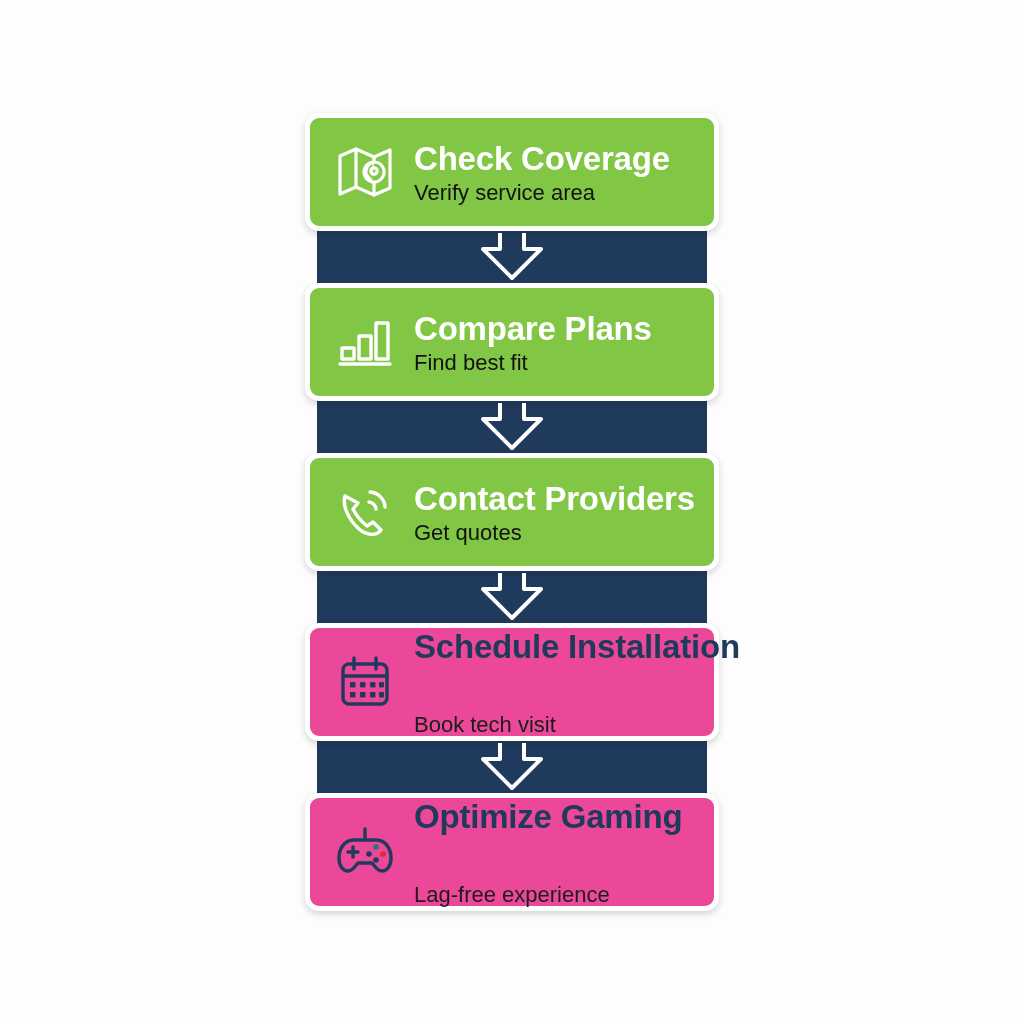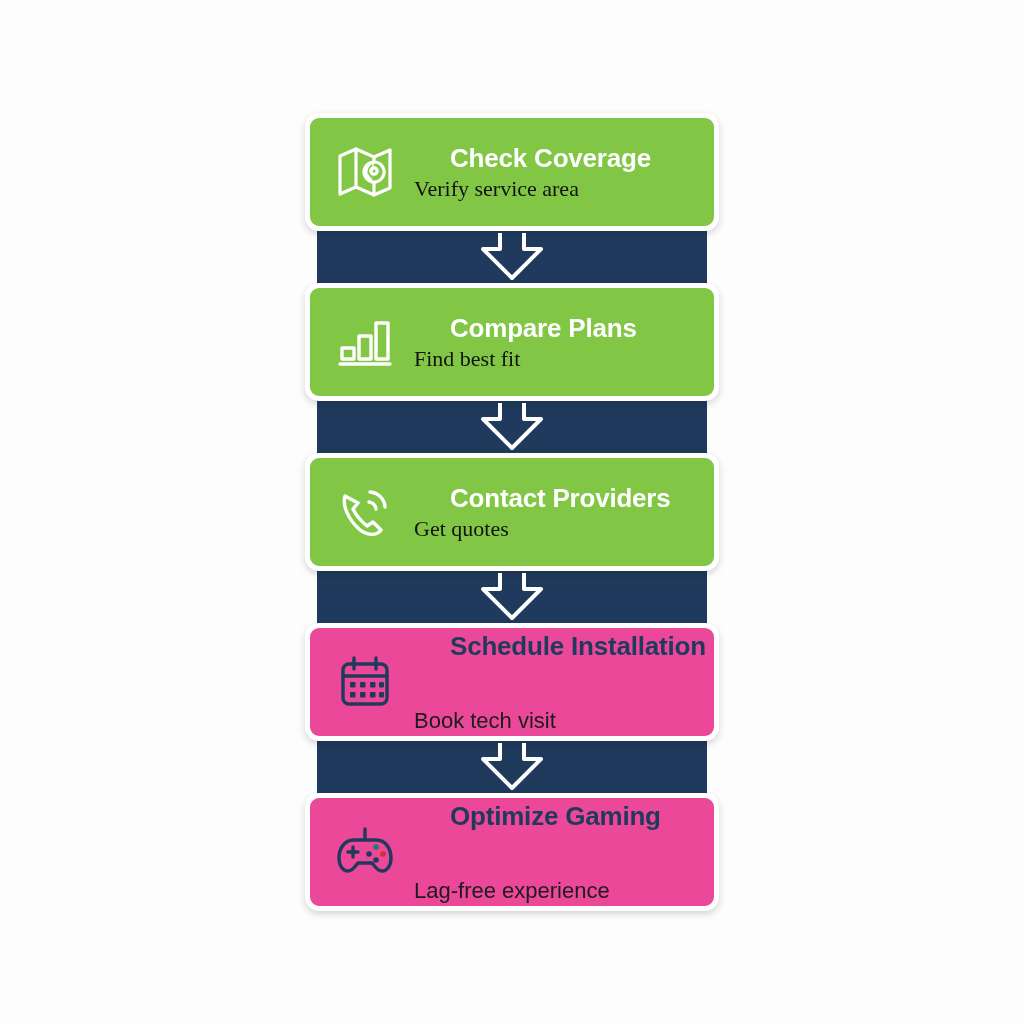--- a/index.html
+++ b/index.html
@@ -77,37 +77,36 @@
 
   .step-text {
     display: flex;
     flex-direction: column;
     justify-content: center;
     gap: 2px;
     padding-top: 2px;
   }
 
   .step-title {
-    font-size: 26px;
+    font-size: 33px;
     font-weight: bold;
     line-height: 1.15;
     letter-spacing: -0.2px;
     white-space: nowrap;
-    margin-left: 36px;
   }
   .green .step-title { color: #ffffff; }
   .grey  .step-title { color: #1f3a5c; }
 
   .step-sub {
     font-size: 22px;
     font-weight: normal;
     line-height: 1.2;
     white-space: nowrap;
   }
-  .green .step-sub { color: #121212; font-family: Liberation Serif, serif; }
+  .green .step-sub { color: #121212; }
   .grey  .step-sub { color: #1c1c1c; margin-top: 44px; }
 
   
   .arrow-gap {
     position: relative;
     height: 52px;
     z-index: 3;
     display: flex;
     align-items: center;
     justify-content: center;

